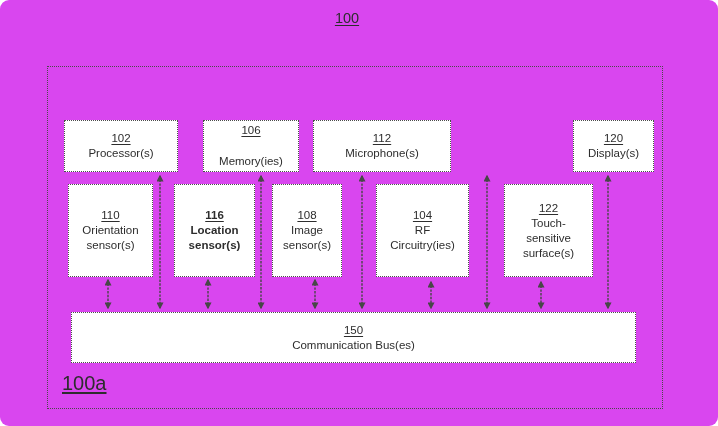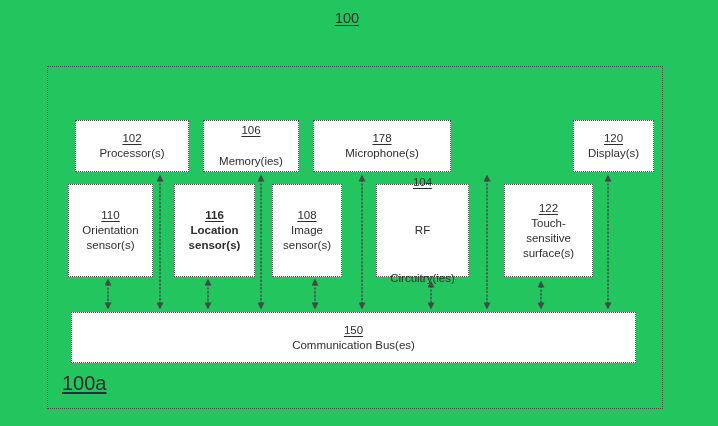--- a/index.html
+++ b/index.html
@@ -4,24 +4,25 @@
 <style>
   html, body {
     margin: 0;
     padding: 0;
     background: #ffffff;
   }
   .canvas {
     position: relative;
     width: 718px;
     height: 426px;
-    background: #22c55e;
+    background: #d946ef;
     font-family: "Liberation Sans", sans-serif;
     color: #2d2d2d;
     overflow: hidden;
+    border-radius: 9px;
   }
   .fig-title {
     position: absolute;
     left: 0;
     top: 10px;
     width: 694px;
     text-align: center;
     font-size: 14.5px;
     text-decoration: underline;
     text-underline-offset: 2px;
@@ -98,30 +99,30 @@
     <line x1="487" y1="176" x2="487" y2="308" stroke="#474747" stroke-width="1.4" stroke-dasharray="2.4 1.3" marker-start="url(#arr)" marker-end="url(#arr)"></line>
     <line x1="608" y1="176" x2="608" y2="308" stroke="#474747" stroke-width="1.4" stroke-dasharray="2.4 1.3" marker-start="url(#arr)" marker-end="url(#arr)"></line>
 
     <line x1="108" y1="280" x2="108" y2="308" stroke="#474747" stroke-width="1.4" stroke-dasharray="2.4 1.3" marker-start="url(#arr)" marker-end="url(#arr)"></line>
     <line x1="208" y1="280" x2="208" y2="308" stroke="#474747" stroke-width="1.4" stroke-dasharray="2.4 1.3" marker-start="url(#arr)" marker-end="url(#arr)"></line>
     <line x1="315" y1="280" x2="315" y2="308" stroke="#474747" stroke-width="1.4" stroke-dasharray="2.4 1.3" marker-start="url(#arr)" marker-end="url(#arr)"></line>
     <line x1="431" y1="282" x2="431" y2="308" stroke="#474747" stroke-width="1.4" stroke-dasharray="2.4 1.3" marker-start="url(#arr)" marker-end="url(#arr)"></line>
     <line x1="541" y1="282" x2="541" y2="308" stroke="#474747" stroke-width="1.4" stroke-dasharray="2.4 1.3" marker-start="url(#arr)" marker-end="url(#arr)"></line>
   </svg>
 
-  <div class="box top-row" style="left:75px; width:114px;">
+  <div class="box top-row" style="left:64px; width:114px;">
     <span class="ref">102</span>
     <span class="lbl">Processor(s)</span>
   </div>
   <div class="box top-row" style="left:203px; width:96px;gap:16px;">
     <span class="ref">106</span>
     <span class="lbl">Memory(ies)</span>
   </div>
   <div class="box top-row" style="left:313px; width:138px;">
-    <span class="ref">178</span>
+    <span class="ref">112</span>
     <span class="lbl">Microphone(s)</span>
   </div>
   <div class="box top-row" style="left:573px; width:81px;">
     <span class="ref">120</span>
     <span class="lbl">Display(s)</span>
   </div>
 
   <div class="box mid-row" style="left:68px; width:85px;">
     <span class="ref">110</span>
     <span class="lbl">Orientation</span>
@@ -130,21 +131,21 @@
   <div class="box mid-row" style="left:174px; width:81px;font-weight:bold;">
     <span class="ref">116</span>
     <span class="lbl">Location</span>
     <span class="lbl">sensor(s)</span>
   </div>
   <div class="box mid-row" style="left:272px; width:70px;">
     <span class="ref">108</span>
     <span class="lbl">Image</span>
     <span class="lbl">sensor(s)</span>
   </div>
-  <div class="box mid-row" style="left:376px; width:93px;gap:33px;">
+  <div class="box mid-row" style="left:376px; width:93px;">
     <span class="ref">104</span>
     <span class="lbl">RF</span>
     <span class="lbl">Circuitry(ies)</span>
   </div>
   <div class="box mid-row" style="left:504px; width:89px;">
     <span class="ref">122</span>
     <span class="lbl">Touch-</span>
     <span class="lbl">sensitive</span>
     <span class="lbl">surface(s)</span>
   </div>

